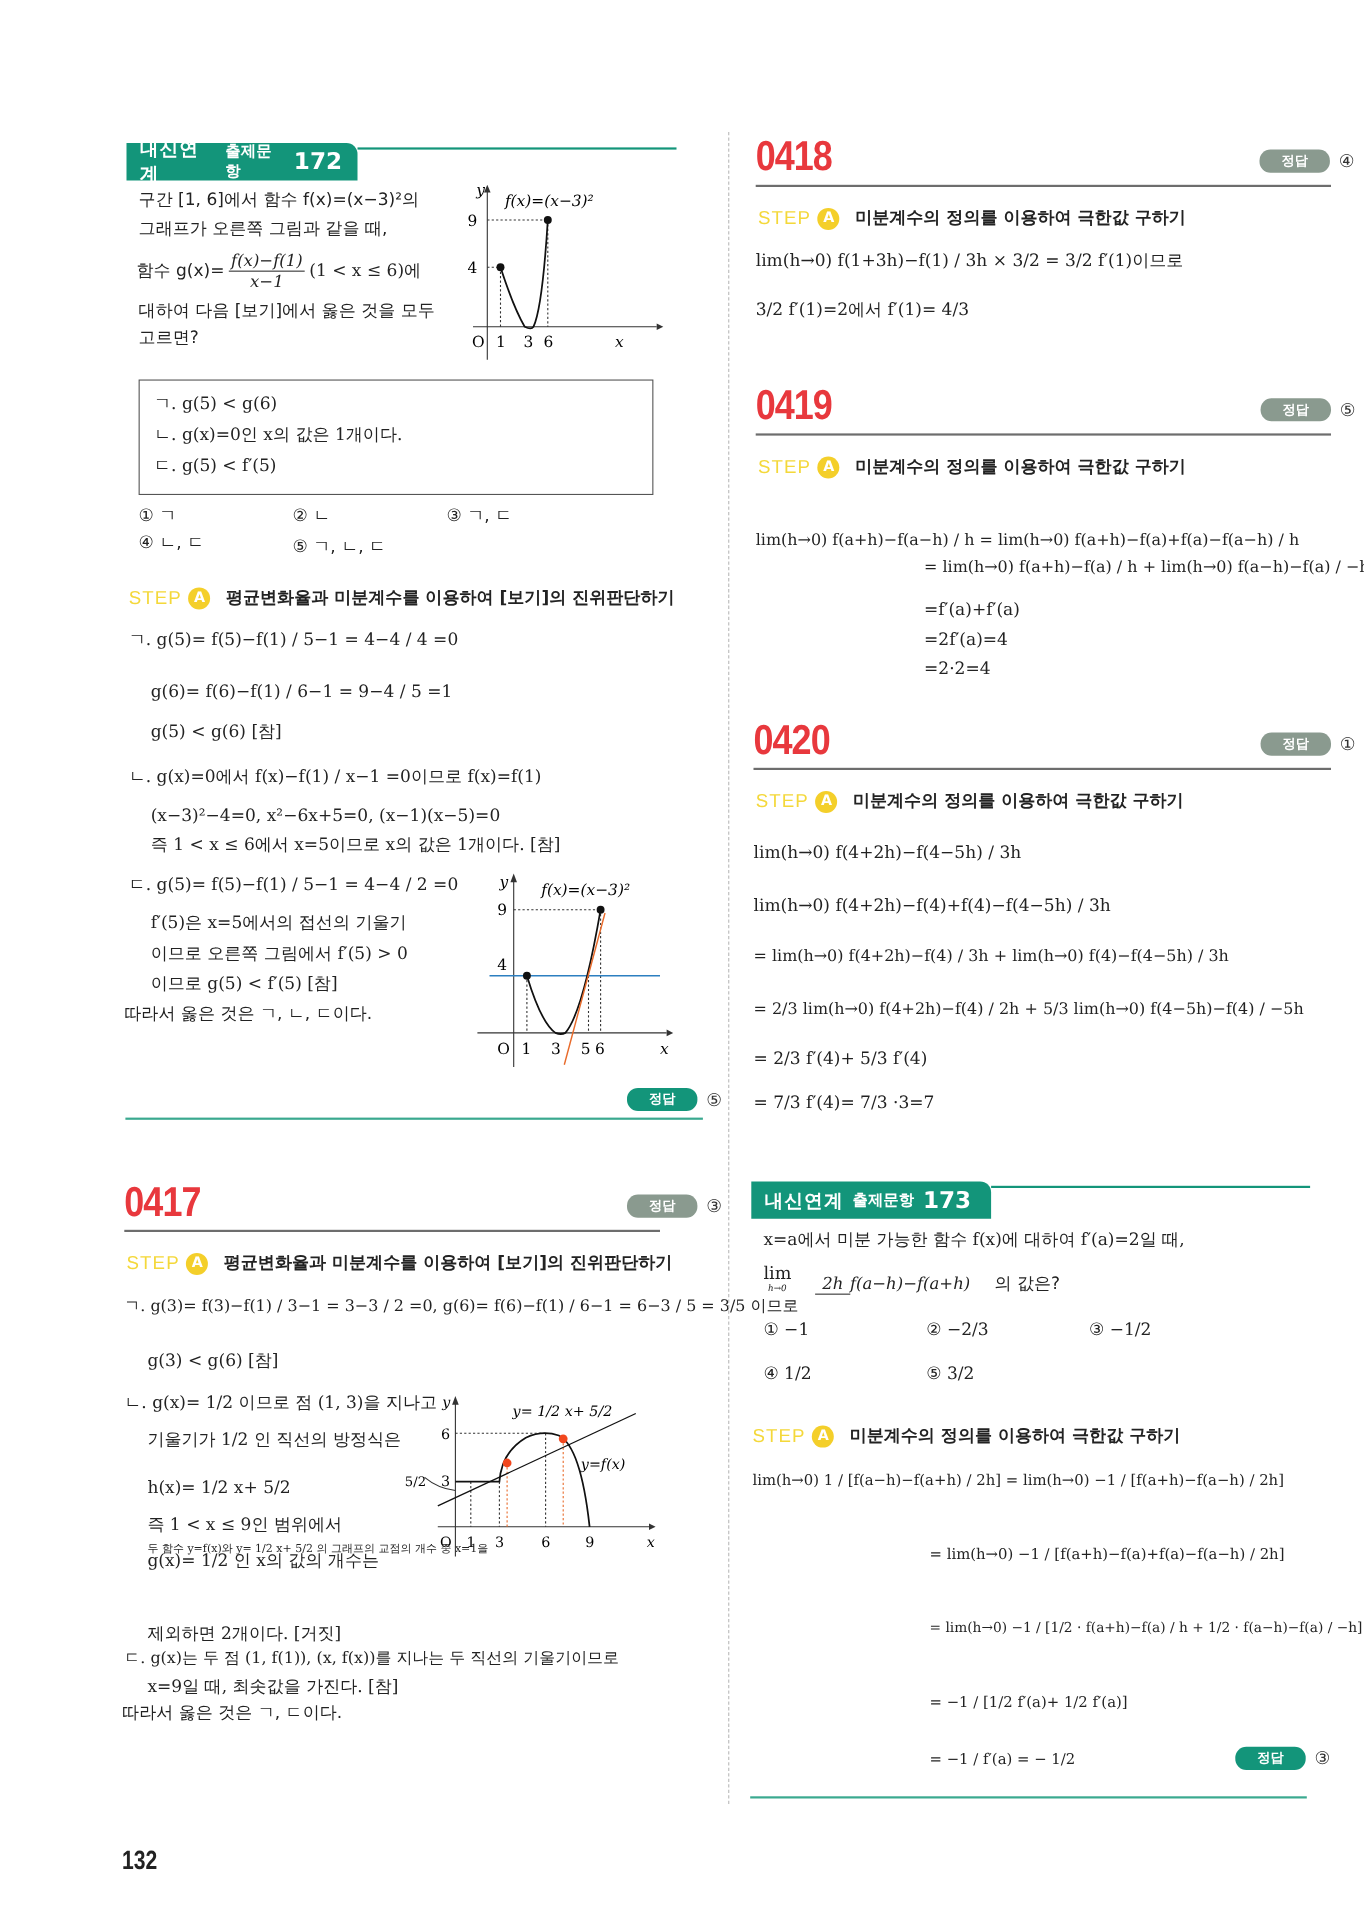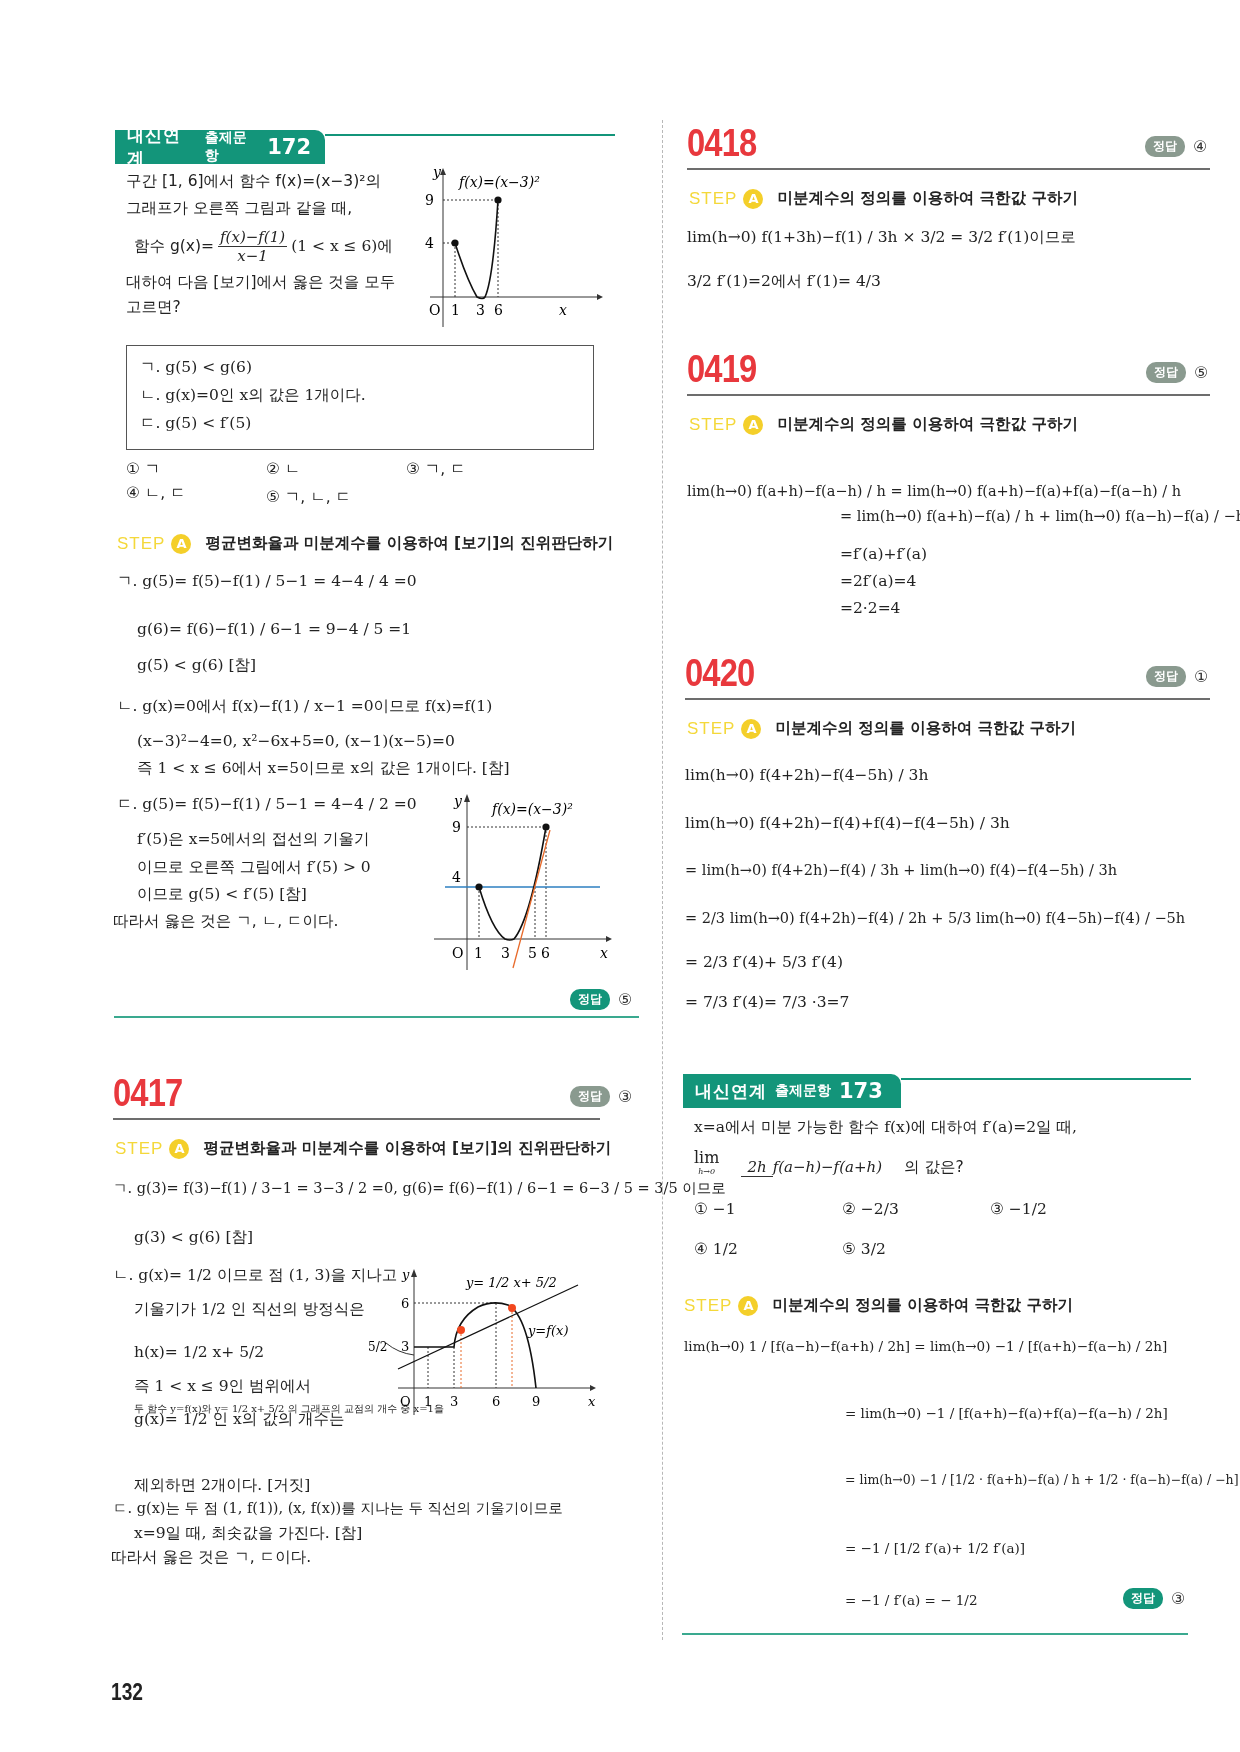--- a/index.html
+++ b/index.html
@@ -14,21 +14,21 @@
   .banner { position: absolute; height: 34px; }
   .banner .tab { position: absolute; left: 0; top: 0; height: 34px; background: #13957a; color: #fff; border-radius: 0 10px 0 0; padding: 0 14px 0 12px; display: flex; align-items: center; gap: 8px; font-weight: bold; }
   .banner .tab .brand { font-size: 17px; letter-spacing: 1px; }
   .banner .tab .kind { font-size: 14px; font-weight: bold; }
   .banner .tab .num { font-size: 21px; font-weight: bold; }
   .banner .rule { position: absolute; top: 4px; height: 2px; background: #13957a; }
   
   .pnum { position: absolute; font-family: "Liberation Sans", sans-serif; font-weight: bold; font-size: 38px; color: #e8383d; letter-spacing: -1px; transform: scaleX(0.86); transform-origin: left; }
   .prule { position: absolute; height: 2px; background: #6d6d6d; }
   .answer { position: absolute; display: flex; align-items: center; gap: 8px; }
-  .answer .pill { background: #8a9a8f; color: #fff; font-size: 12px; font-weight: bold; border-radius: 10px; padding: 2px 8px; }
+  .answer .pill { background: #8a9a8f; color: #fff; font-size: 12px; font-weight: bold; border-radius: 10px; padding: 2px 20px; }
   .answer .pill.green { background: #13957a; }
   .answer .val { font-size: 16px; color: #333; }
   .step { position: absolute; display: flex; align-items: center; gap: 6px; }
   .step .word { color: #f4d83a; font-size: 17px; letter-spacing: 1px; font-family: "Liberation Sans", sans-serif; }
   .step .badge { width: 20px; height: 20px; border-radius: 50%; background: #f4cf2a; color: #fff; font-weight: bold; font-size: 13px; display: flex; align-items: center; justify-content: center; }
   .step .title { font-weight: bold; font-size: 15.5px; color: #222; margin-left: 8px; }
   .bogi { position: absolute; border: 1.5px solid #555; }
   .greenrule { position: absolute; height: 2px; background: #3aa98f; }
   .pagenum { position: absolute; font-family: "Liberation Sans", sans-serif; font-size: 24px; font-weight: bold; color: #222; transform: scaleX(0.8); transform-origin: left; }
   svg text { font-family: "DejaVu Serif", serif; }
@@ -40,21 +40,21 @@
   <div class="tab" style="width:210px;">
     <span class="brand">내신연계</span>
     <span class="kind">출제문항</span>
     <span class="num">172</span>
   </div>
   <div class="rule" style="left:210px; width:290px;"></div>
 </div>
 
 <div class="abs txt" style="left:126px; top:172px;">구간 [1, 6]에서 함수 f(x)=(x−3)²의</div>
 <div class="abs txt" style="left:126px; top:199px;">그래프가 오른쪽 그림과 같을 때,</div>
-<div class="abs txt" style="left:134px; top:228px; display:flex; align-items:center; gap:4px;">
+<div class="abs txt" style="left:124px; top:228px; display:flex; align-items:center; gap:4px;">
   <span>함수 g(x)=</span>
   <span class="math it" style="display:inline-flex; flex-direction:column; align-items:center; font-size:15px;">
     <span style="border-bottom:1px solid #333; padding:0 2px;">f(x)−f(1)</span>
     <span>x−1</span>
   </span>
   <span class="math">(1 &lt; x ≤ 6)에</span>
 </div>
 <div class="abs txt" style="left:126px; top:273px;">대하여 다음 [보기]에서 옳은 것을 모두</div>
 <div class="abs txt" style="left:126px; top:298px;">고르면?</div>
 

